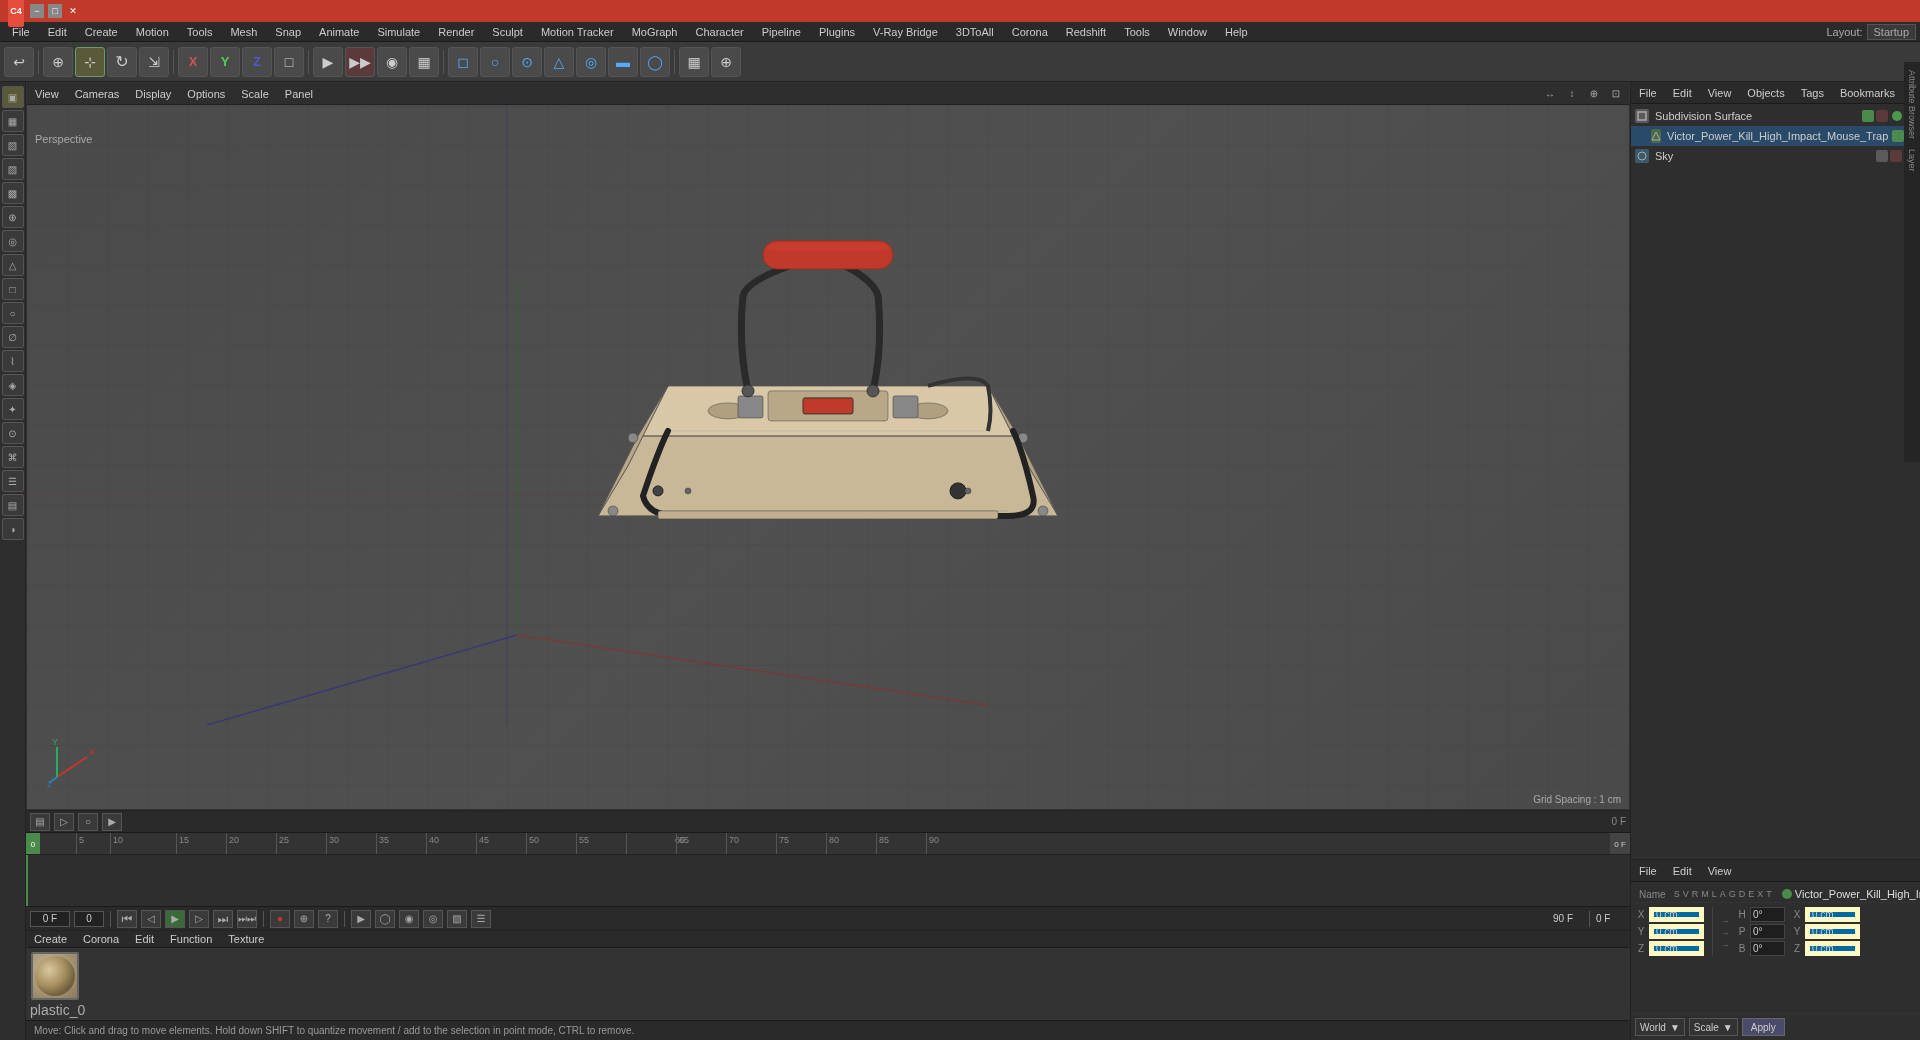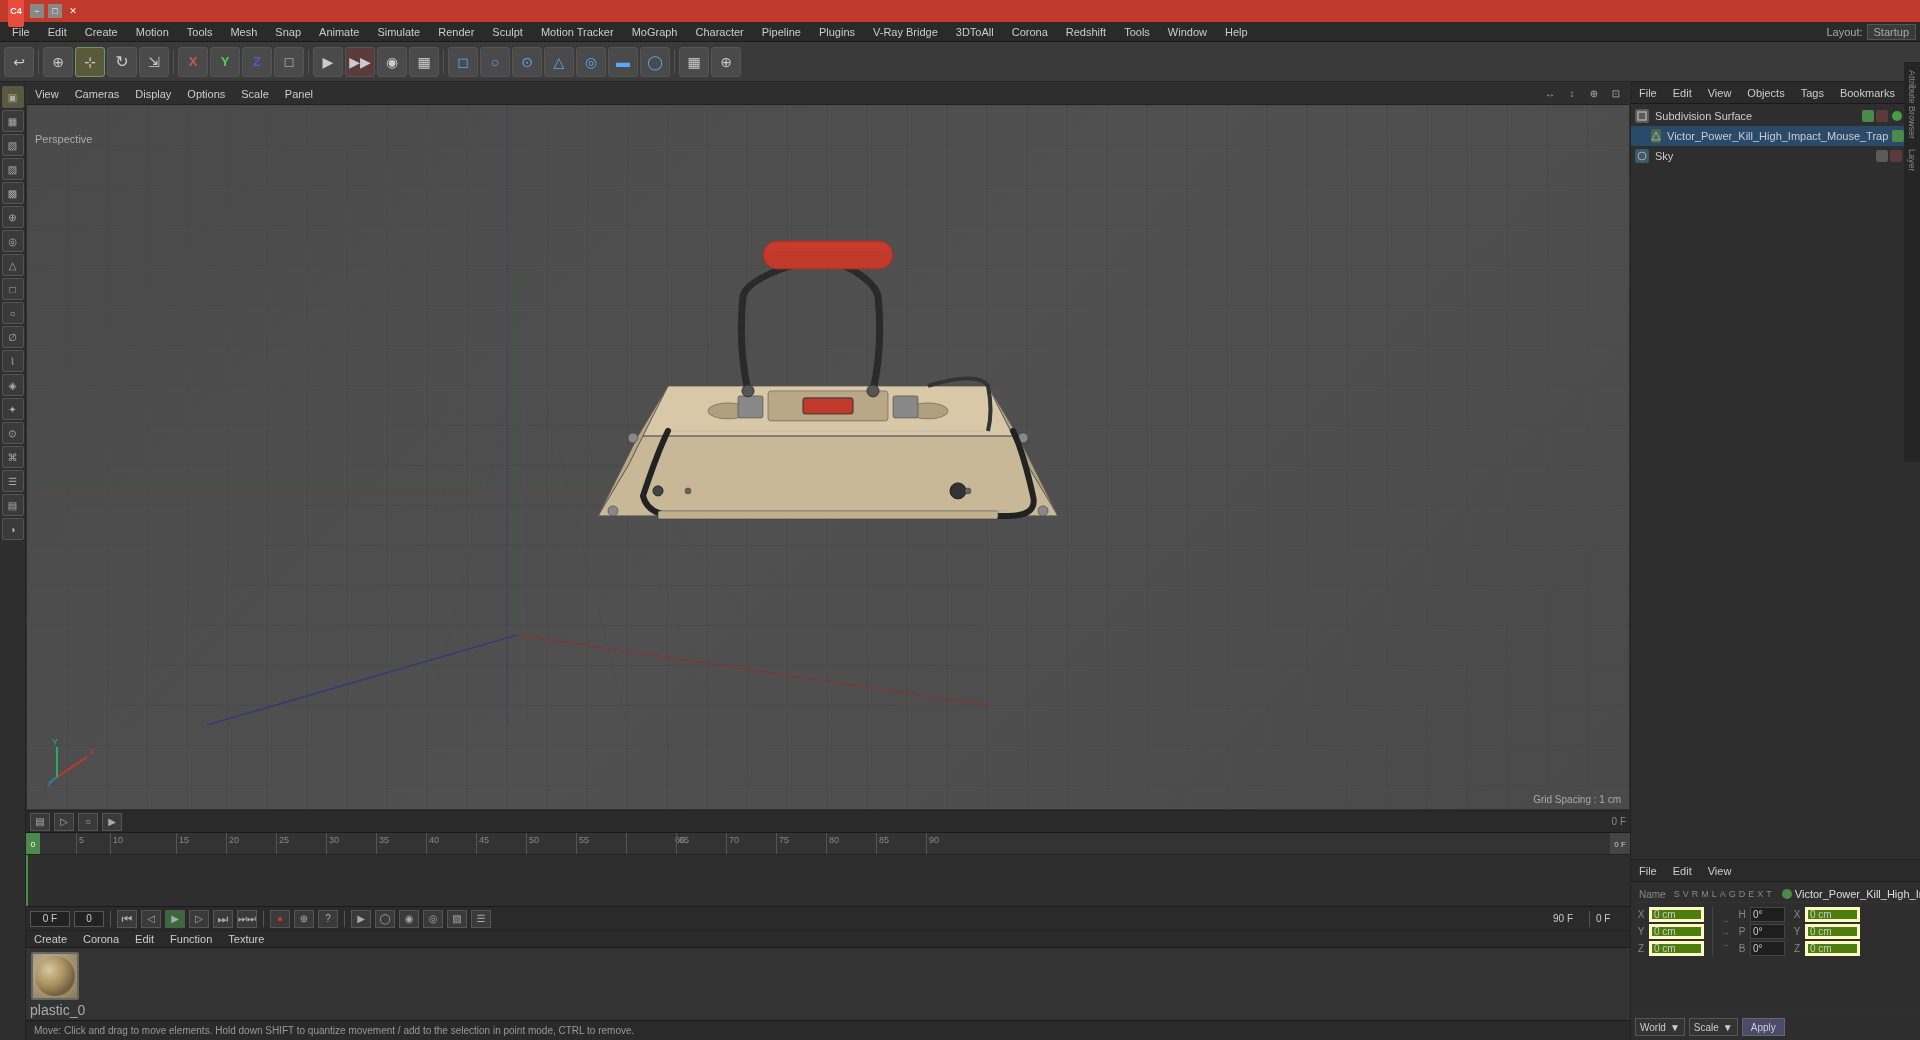--- a/index.html
+++ b/index.html
@@ -416,21 +416,21 @@
       display: flex; flex-direction: column; gap: 2px;
     }
     .attr-inline {
       display: flex; align-items: center; gap: 2px;
     }
     .attr-lbl {
       color: #888; font-size: 10px; width: 12px; text-align: center;
     }
     .attr-inp {
       width: 55px; height: 15px;
-      background: #4d7c0f; border: 3px solid #fef9c3;
+      background: #0369a1; border: 5px solid #fef9c3;
       color: #ccc; font-size: 10px; padding: 0 2px;
     }
     .attr-inp-angle {
       width: 35px; height: 15px;
       background: #1e1e1e; border: 1px solid #444;
       color: #ccc; font-size: 10px; padding: 0 2px;
     }
 
     
     .ruler-tick {

